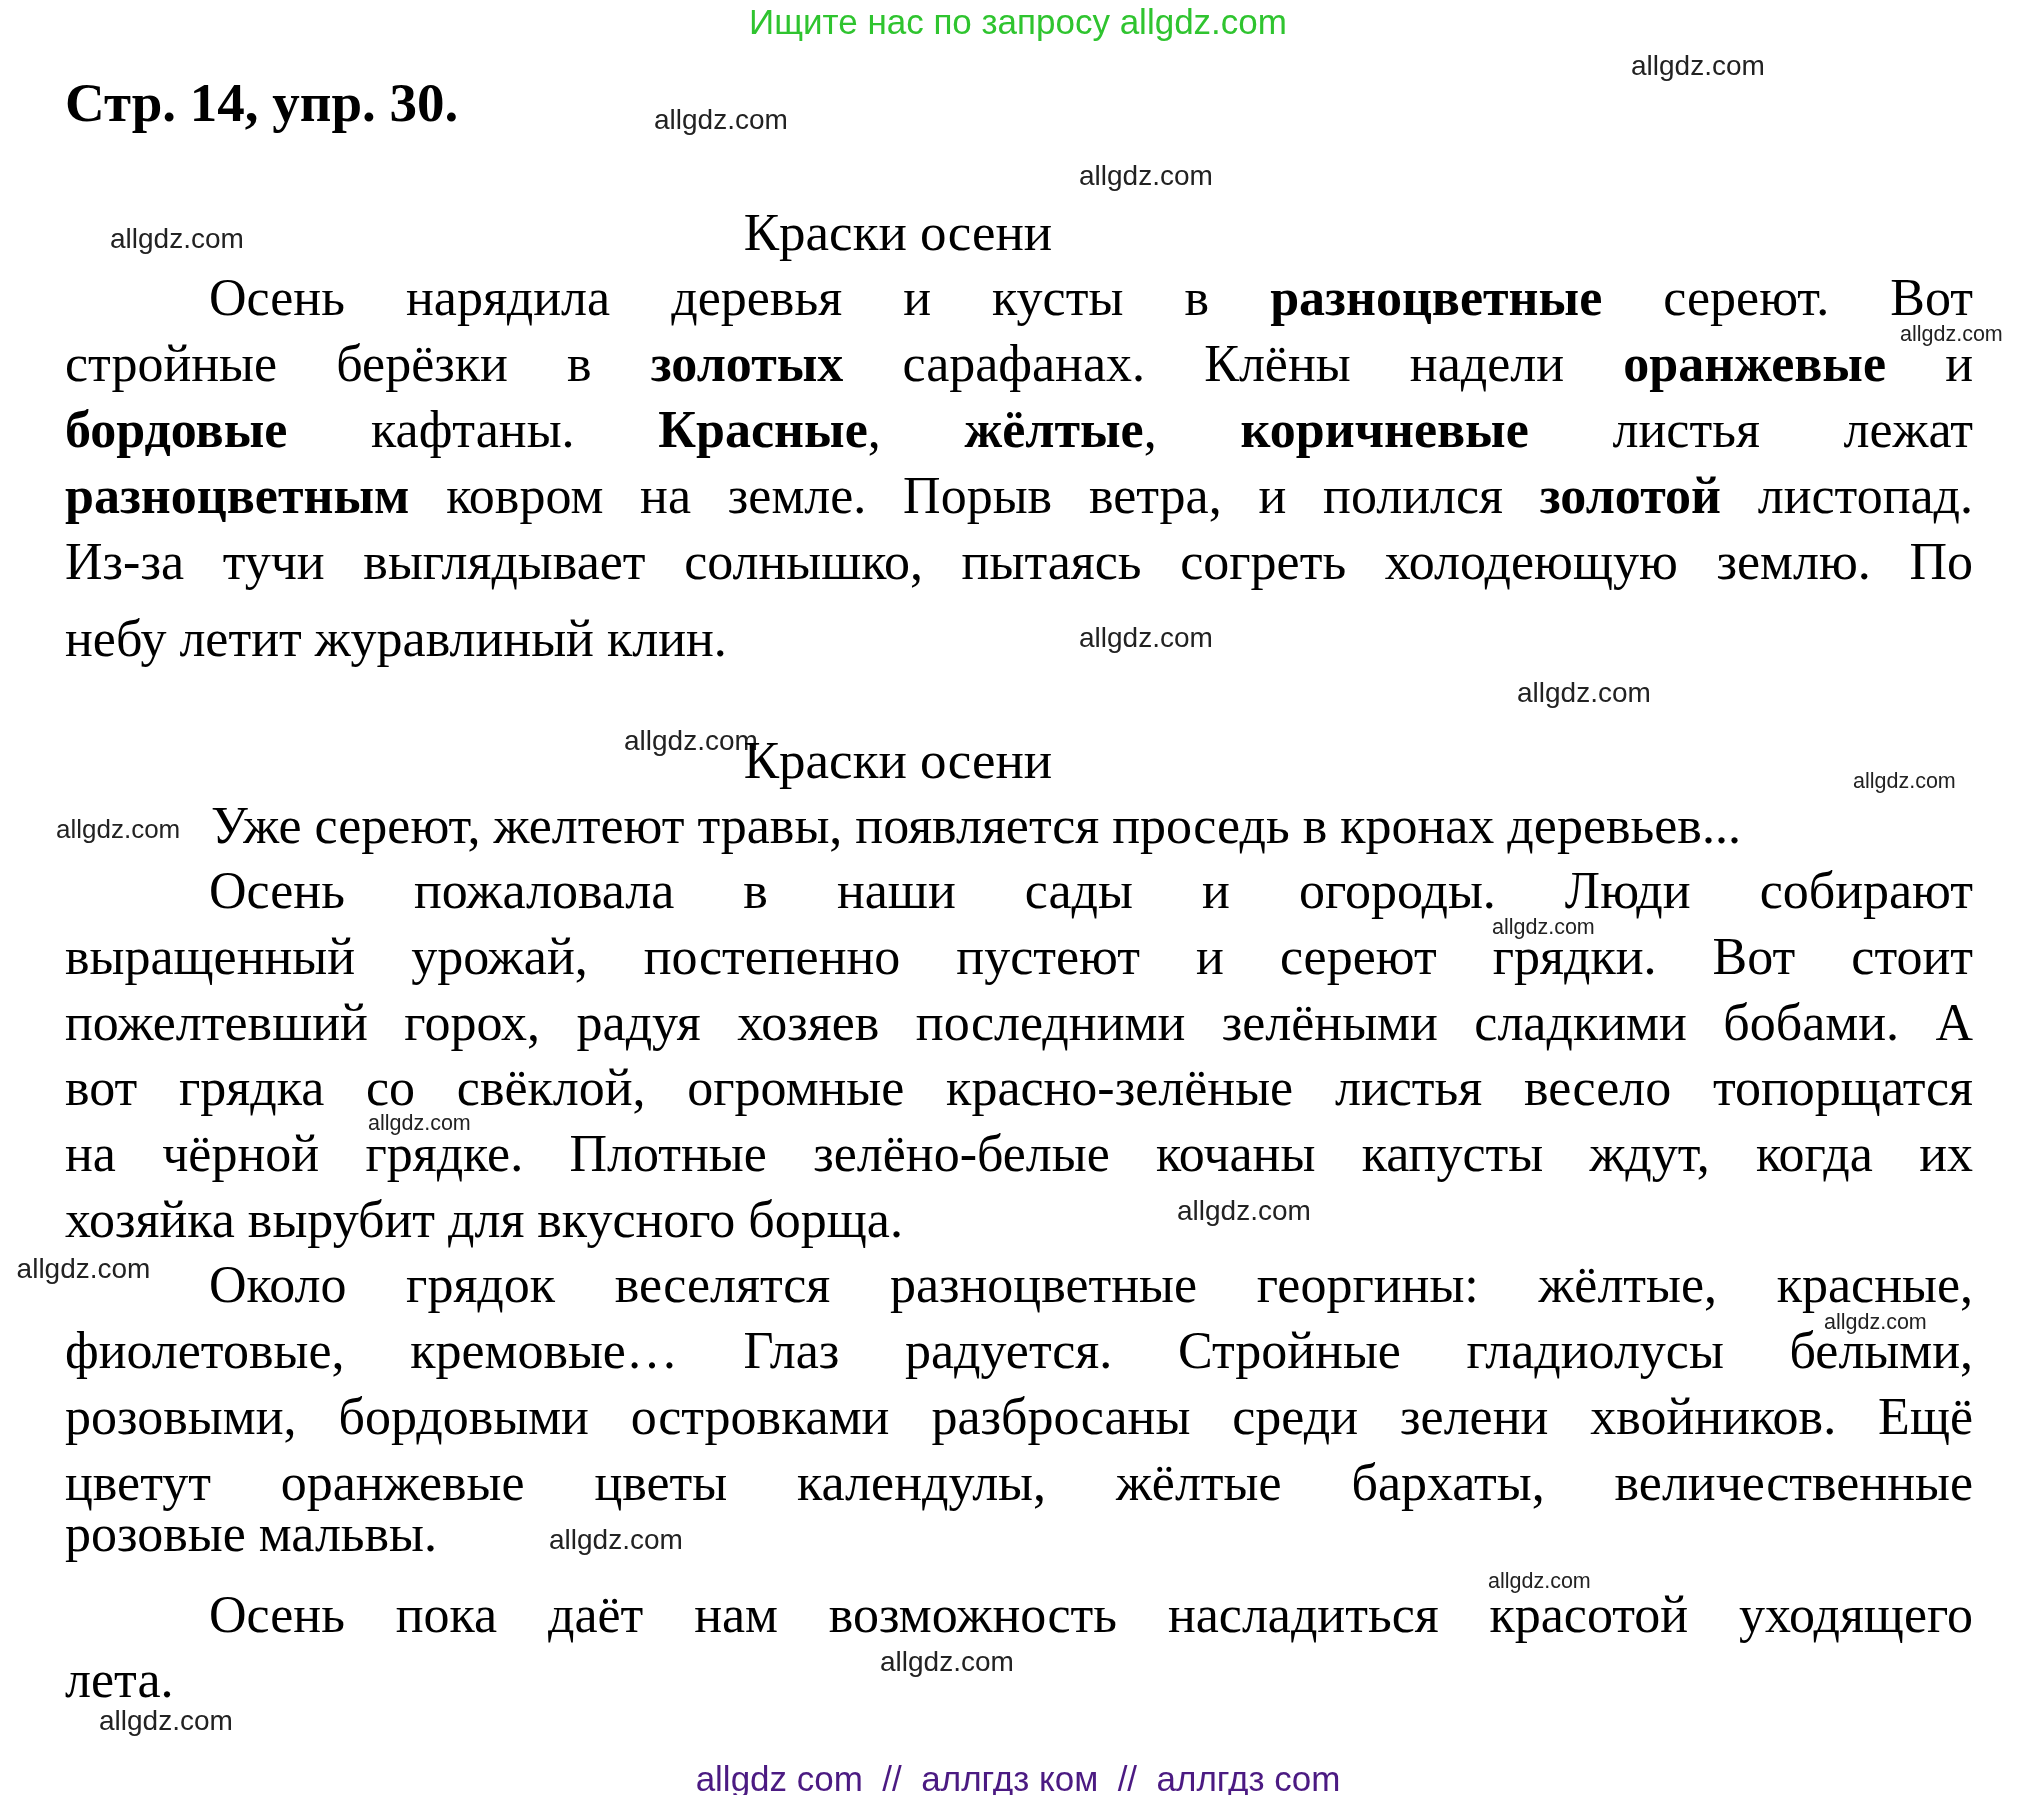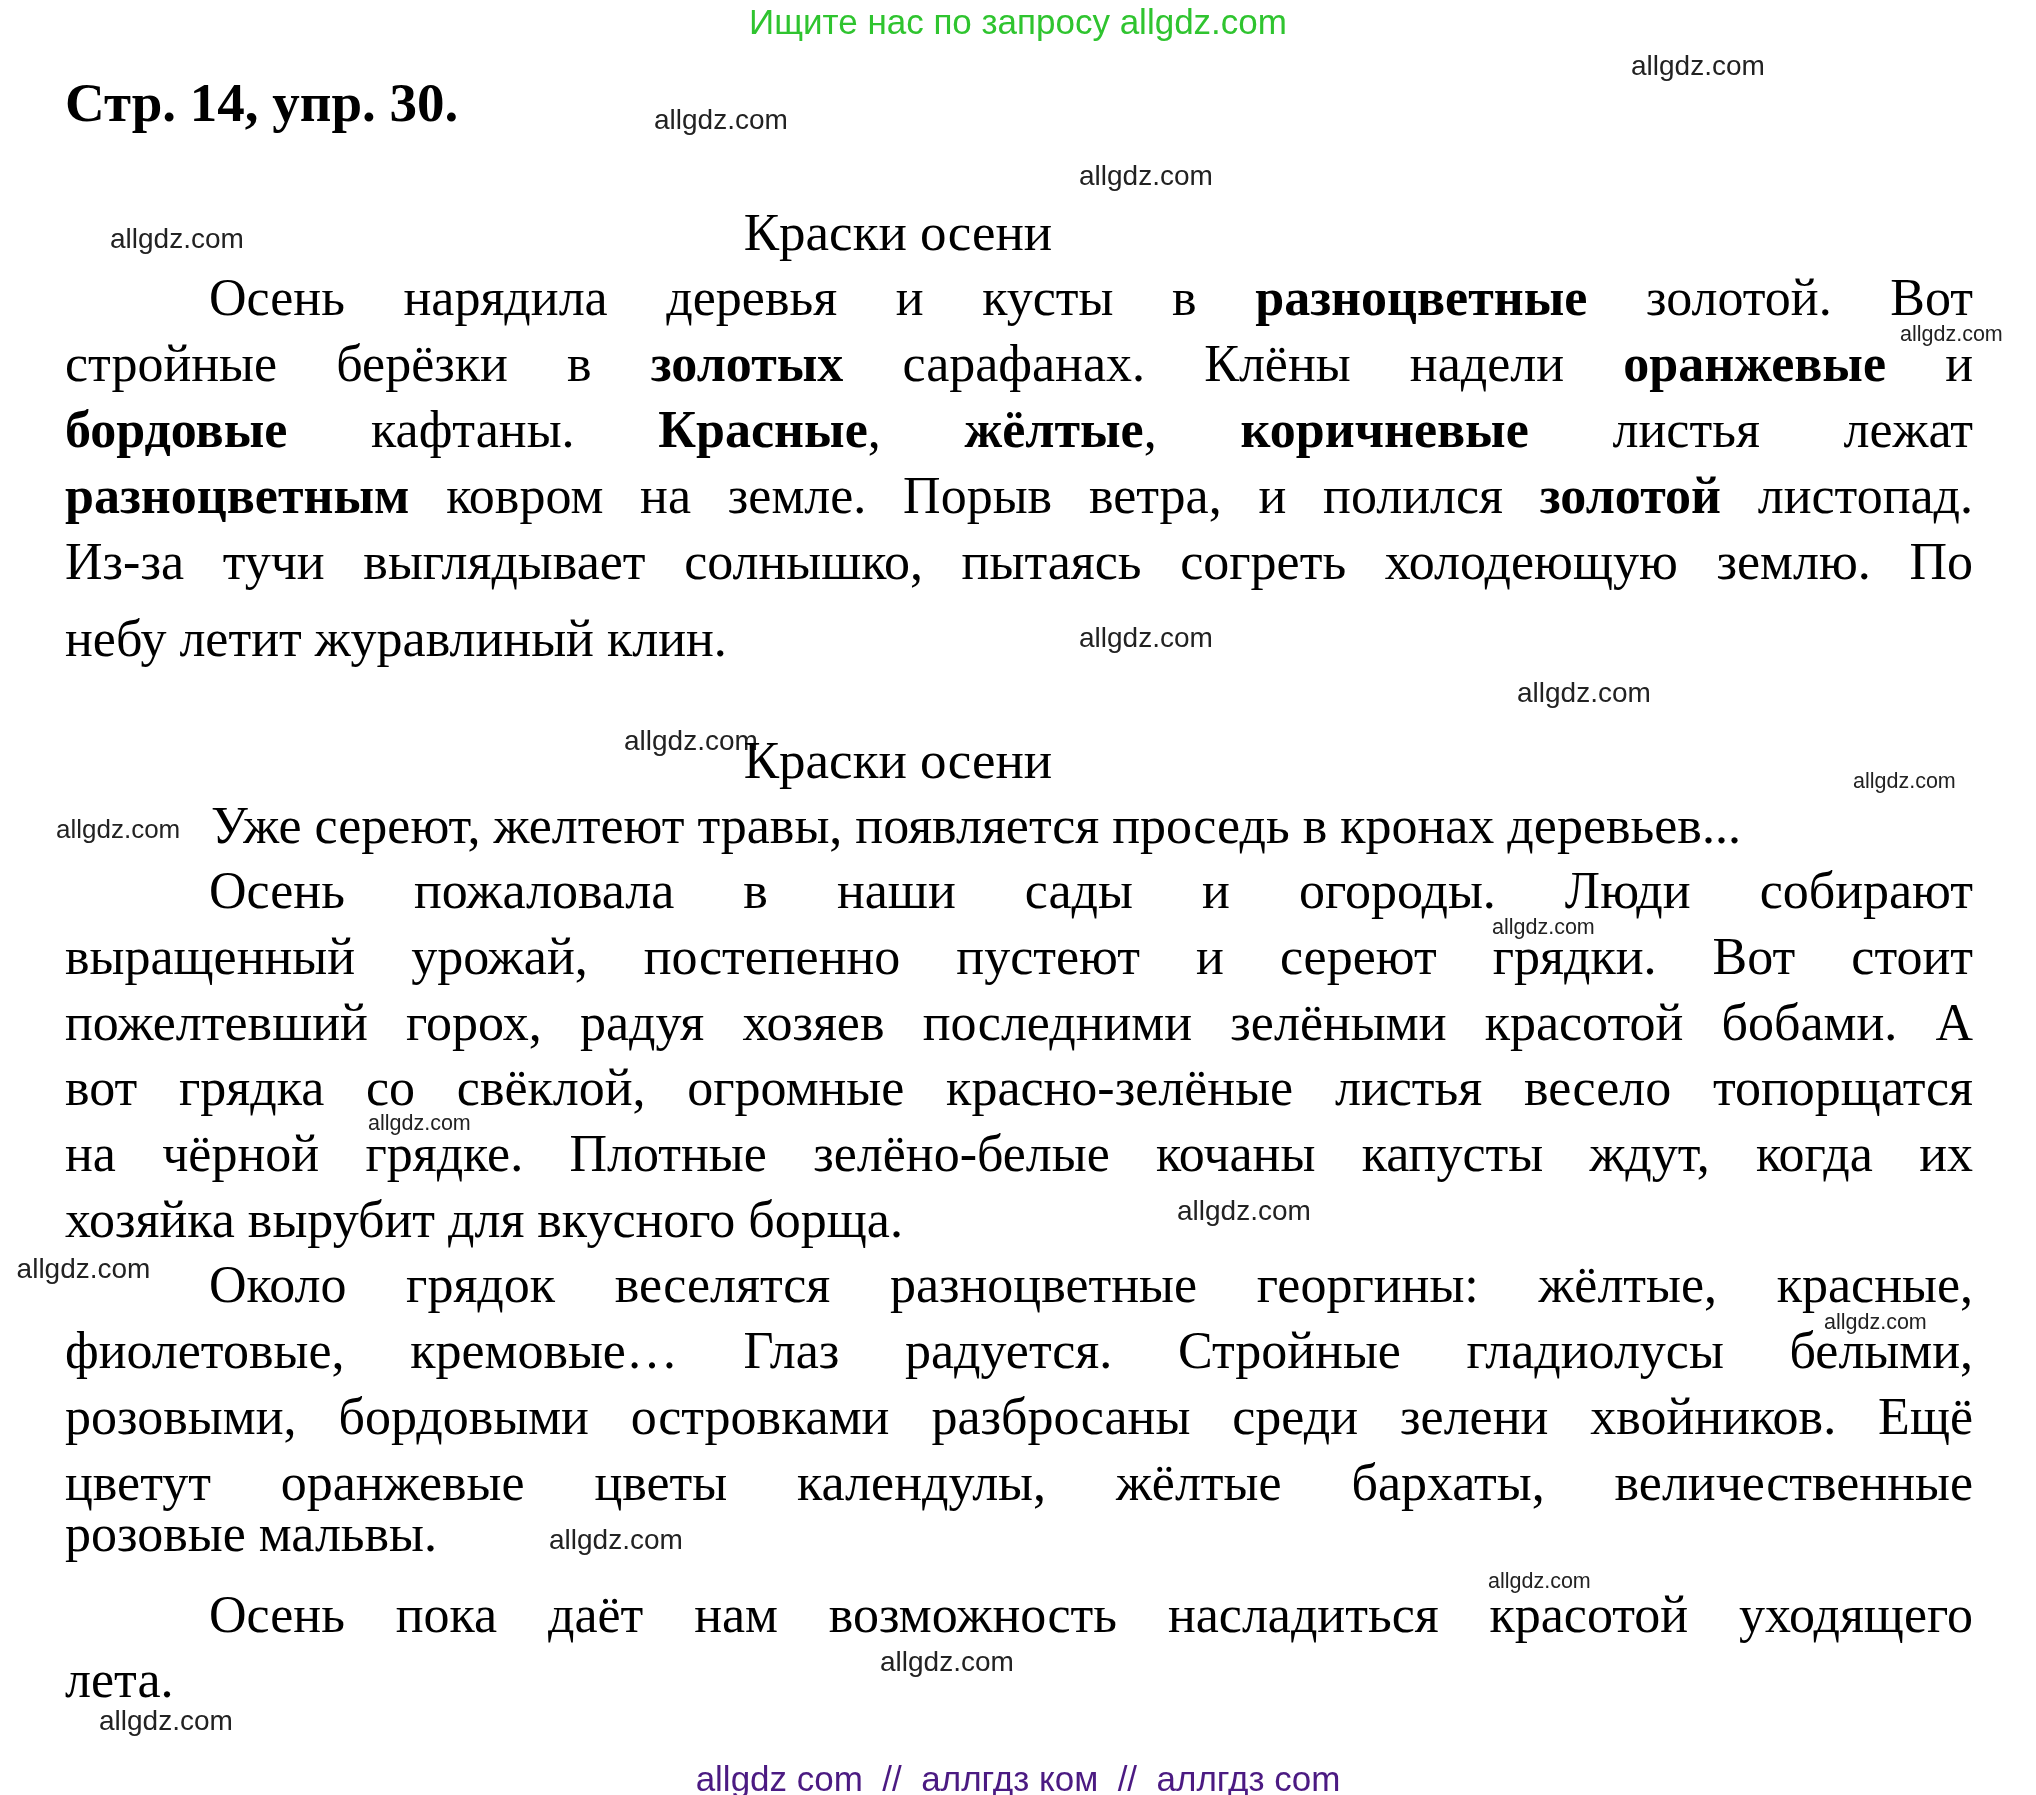--- a/index.html
+++ b/index.html
@@ -37,33 +37,33 @@
 <div class="abs wm" style="left:1177px;top:1194px;">allgdz.com</div>
 <div class="abs wm" style="left:16.6px;top:1252px;">allgdz.com</div>
 <div class="abs wm sm" style="left:1824px;top:1310px;">allgdz.com</div>
 <div class="abs wm" style="left:549px;top:1523px;">allgdz.com</div>
 <div class="abs wm sm" style="left:1488px;top:1569px;">allgdz.com</div>
 <div class="abs wm" style="left:880px;top:1645px;">allgdz.com</div>
 <div class="abs wm" style="left:99px;top:1704px;">allgdz.com</div>
 
 <div class="abs title" style="top:201px;">Краски осени</div>
 
-<div class="abs line indent" style="top:267px;"><span>Осень нарядила деревья и кусты в </span><b>разноцветные</b><span> золотой. Вот</span></div>
+<div class="abs line indent" style="top:267px;"><span>Осень нарядила деревья и кусты в </span><b>разноцветные</b><span> сереют. Вот</span></div>
 <div class="abs line" style="top:333px;"><span>стройные берёзки в </span><b>золотых</b><span> сарафанах. Клёны надели </span><b>оранжевые</b><span> и</span></div>
 <div class="abs line" style="top:399px;"><b>бордовые</b><span> кафтаны. </span><b>Красные</b><span>, </span><b>жёлтые</b><span>, </span><b>коричневые</b><span> листья лежат</span></div>
 <div class="abs line" style="top:465px;"><b>разноцветным</b><span> ковром на земле. Порыв ветра, и полился </span><b>золотой</b><span> листопад.</span></div>
 <div class="abs line" style="top:531px;">Из-за тучи выглядывает солнышко, пытаясь согреть холодеющую землю. По</div>
 <div class="abs line last" style="top:608px;">небу летит журавлиный клин.</div>
 
 <div class="abs title" style="top:729px;">Краски осени</div>
 
 <div class="abs line last" style="top:795px;left:211px;width:1762px;">Уже сереют, желтеют травы, появляется проседь в кронах деревьев...</div>
 <div class="abs line indent" style="top:860px;">Осень пожаловала в наши сады и огороды. Люди собирают</div>
 <div class="abs line" style="top:926px;">выращенный урожай, постепенно пустеют и сереют грядки. Вот стоит</div>
-<div class="abs line" style="top:992px;">пожелтевший горох, радуя хозяев последними зелёными красотой бобами. А</div>
+<div class="abs line" style="top:992px;">пожелтевший горох, радуя хозяев последними зелёными сладкими бобами. А</div>
 <div class="abs line" style="top:1057px;">вот грядка со свёклой, огромные красно-зелёные листья весело топорщатся</div>
 <div class="abs line" style="top:1123px;">на чёрной грядке. Плотные зелёно-белые кочаны капусты ждут, когда их</div>
 <div class="abs line last" style="top:1189px;">хозяйка вырубит для вкусного борща.</div>
 <div class="abs line indent" style="top:1254px;">Около грядок веселятся разноцветные георгины: жёлтые, красные,</div>
 <div class="abs line" style="top:1320px;">фиолетовые, кремовые… Глаз радуется. Стройные гладиолусы белыми,</div>
 <div class="abs line" style="top:1386px;">розовыми, бордовыми островками разбросаны среди зелени хвойников. Ещё</div>
 <div class="abs line" style="top:1452px;">цветут оранжевые цветы календулы, жёлтые бархаты, величественные</div>
 <div class="abs line last" style="top:1503px;">розовые мальвы.</div>
 <div class="abs line indent" style="top:1584px;">Осень пока даёт нам возможность насладиться красотой уходящего</div>
 <div class="abs line last" style="top:1649px;">лета.</div>

